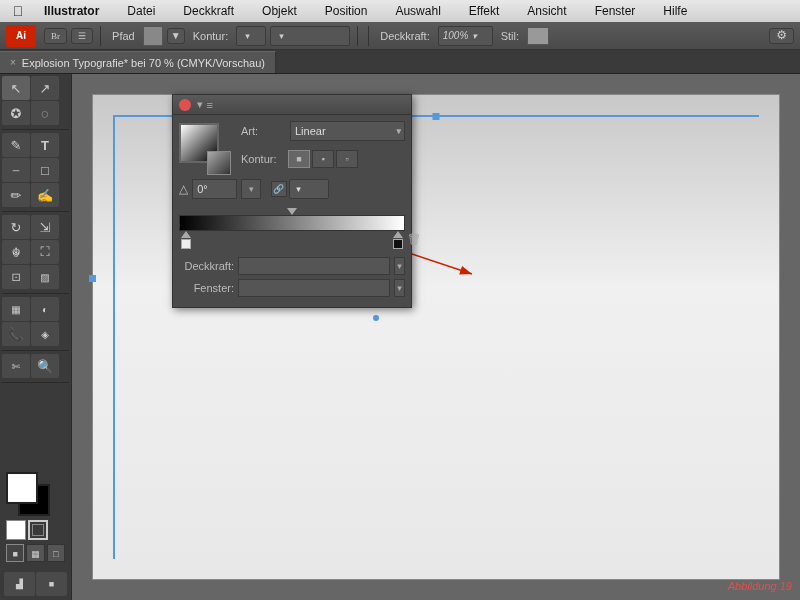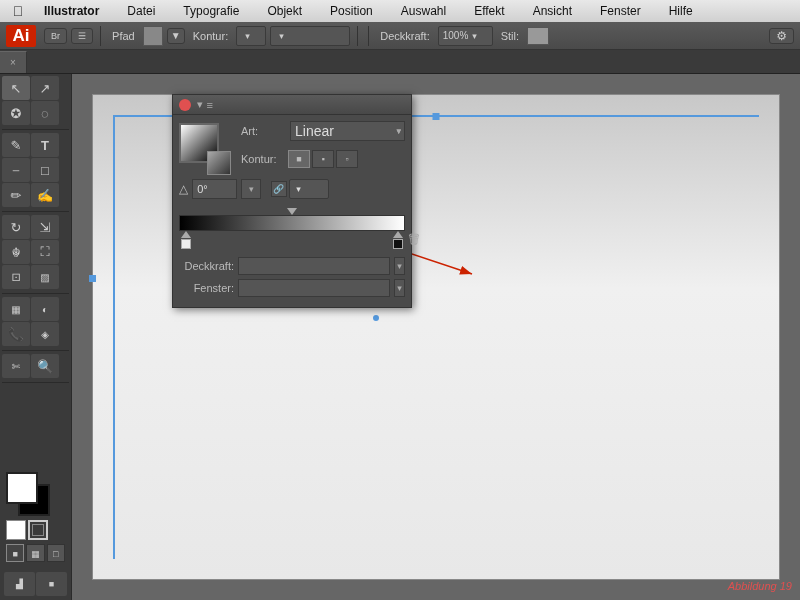--- a/index.html
+++ b/index.html
@@ -26,21 +26,21 @@
     
     #toolbar {
       width: 800px; height: 28px;
       background: linear-gradient(to bottom, #5a5a5a, #4a4a4a);
       display: flex; align-items: center; padding: 0 6px; gap: 4px;
       border-bottom: 1px solid #333;
     }
     .toolbar-item {
       background: #555; border: 1px solid #3a3a3a; border-radius: 3px;
       height: 16px; padding: 0 6px; color: #ccc; font-size: 10px;
-      display: flex; align-items: center; cursor: pointer;
+      display: flex; align-items: center; cursor: pointer; font-family: Liberation Serif, serif;
     }
     .toolbar-swatch {
       width: 20px; height: 20px; background: #999; border: 1px solid #666;
     }
     .toolbar-label { color: #ccc; font-size: 11px; padding: 0 4px; text-align: right; }
     .toolbar-dropdown {
       background: #555; border: 1px solid #3a3a3a; border-radius: 2px;
       height: 20px; padding: 0 4px; color: #ccc; font-size: 10px;
       display: flex; align-items: center; min-width: 60px; cursor: pointer;
     }
@@ -147,21 +147,21 @@
       border: 2px solid #666; cursor: pointer;
     }
 
     
     .panel-row {
       display: flex; align-items: center; margin-bottom: 5px; gap: 4px;
     }
     .panel-row-label { color: #bbb; font-size: 11px; min-width: 45px; }
     .panel-select {
       flex: 1; background: #555; border: 1px solid #3a3a3a; color: #ddd;
-      font-size: 14px; height: 20px; padding: 0 4px; cursor: pointer;
+      font-size: 11px; height: 20px; padding: 0 4px; cursor: pointer;
       appearance: none; -webkit-appearance: none;
       background-image: none;
     }
     .dropdown-wrap {
       flex: 1; position: relative; display: flex; align-items: center;
     }
     .dropdown-wrap::after { content: '▾'; position: absolute; right: 4px; color: #aaa; font-size: 9px; pointer-events: none; }
 
     
     .kontur-row { display: flex; align-items: center; margin-bottom: 5px; gap: 2px; }
@@ -219,65 +219,66 @@
     }
   </style>
 </head>
 <body>
 
 <div id="menubar">
   <div class="apple-logo"></div>
   <div class="menu-items">
     <div class="menu-item app-name">Illustrator</div>
     <div class="menu-item">Datei</div>
-    <div class="menu-item">Typografie</div>
+    <div class="menu-item">Deckkraft</div>
     <div class="menu-item">Objekt</div>
     <div class="menu-item">Position</div>
     <div class="menu-item">Auswahl</div>
     <div class="menu-item">Effekt</div>
     <div class="menu-item">Ansicht</div>
     <div class="menu-item">Fenster</div>
     <div class="menu-item">Hilfe</div>
   </div>
 </div>
 
 <div id="toolbar">
 
   <div style="width:30px;height:22px;background:#cc2200;display:flex;align-items:center;justify-content:center;border-radius:2px;margin-right:4px;">
-    <span style="color:white;font-weight:bold;font-size:17px;">Ai</span>
+    <span style="color:white;font-weight:bold;font-size:10px;">Ai</span>
   </div>
 
   <div class="toolbar-item" style="font-size:9px;">Br</div>
 
   <div class="toolbar-item" style="font-size:9px;">☰</div>
   <div class="toolbar-separator"></div>
   <span class="toolbar-label">Pfad</span>
 
   <div class="toolbar-swatch" style="background:#888;border:1px solid #555;"></div>
 
   <div class="toolbar-item" style="width:18px;padding:0;justify-content:center;">▼</div>
   <span class="toolbar-label">Kontur:</span>
 
   <div class="toolbar-dropdown" style="min-width:30px;"></div>
 
   <div class="toolbar-dropdown" style="min-width:80px;"></div>
   <div class="toolbar-separator"></div>
 
   <div class="toolbar-separator"></div>
   <span class="toolbar-label">Deckkraft:</span>
-  <div class="toolbar-dropdown" style="min-width:55px;">100%</div>
+  <div class="toolbar-dropdown" style="min-width:55px;font-style:italic;">100%</div>
   <span class="toolbar-label">Stil:</span>
   <div class="toolbar-swatch" style="background:#999;border:1px solid #555;width:22px;height:18px;"></div>
   <div class="toolbar-spacer"></div>
   <div class="toolbar-item" style="font-size:12px;">⚙</div>
 </div>
 
 <div id="tab-bar">
   <div class="doc-tab">
     <span class="close-btn">×</span>
+    <span>Explosion Typografie* bei 70 % (CMYK/Vorschau)</span>
   </div>
 </div>
 
 <div id="main-area">
 
   <div id="tools-panel">
     <div class="tool-row">
       <button class="tool-btn active" title="Auswahl">↖</button>
       <button class="tool-btn" title="Direktauswahl">↗</button>
     </div>

